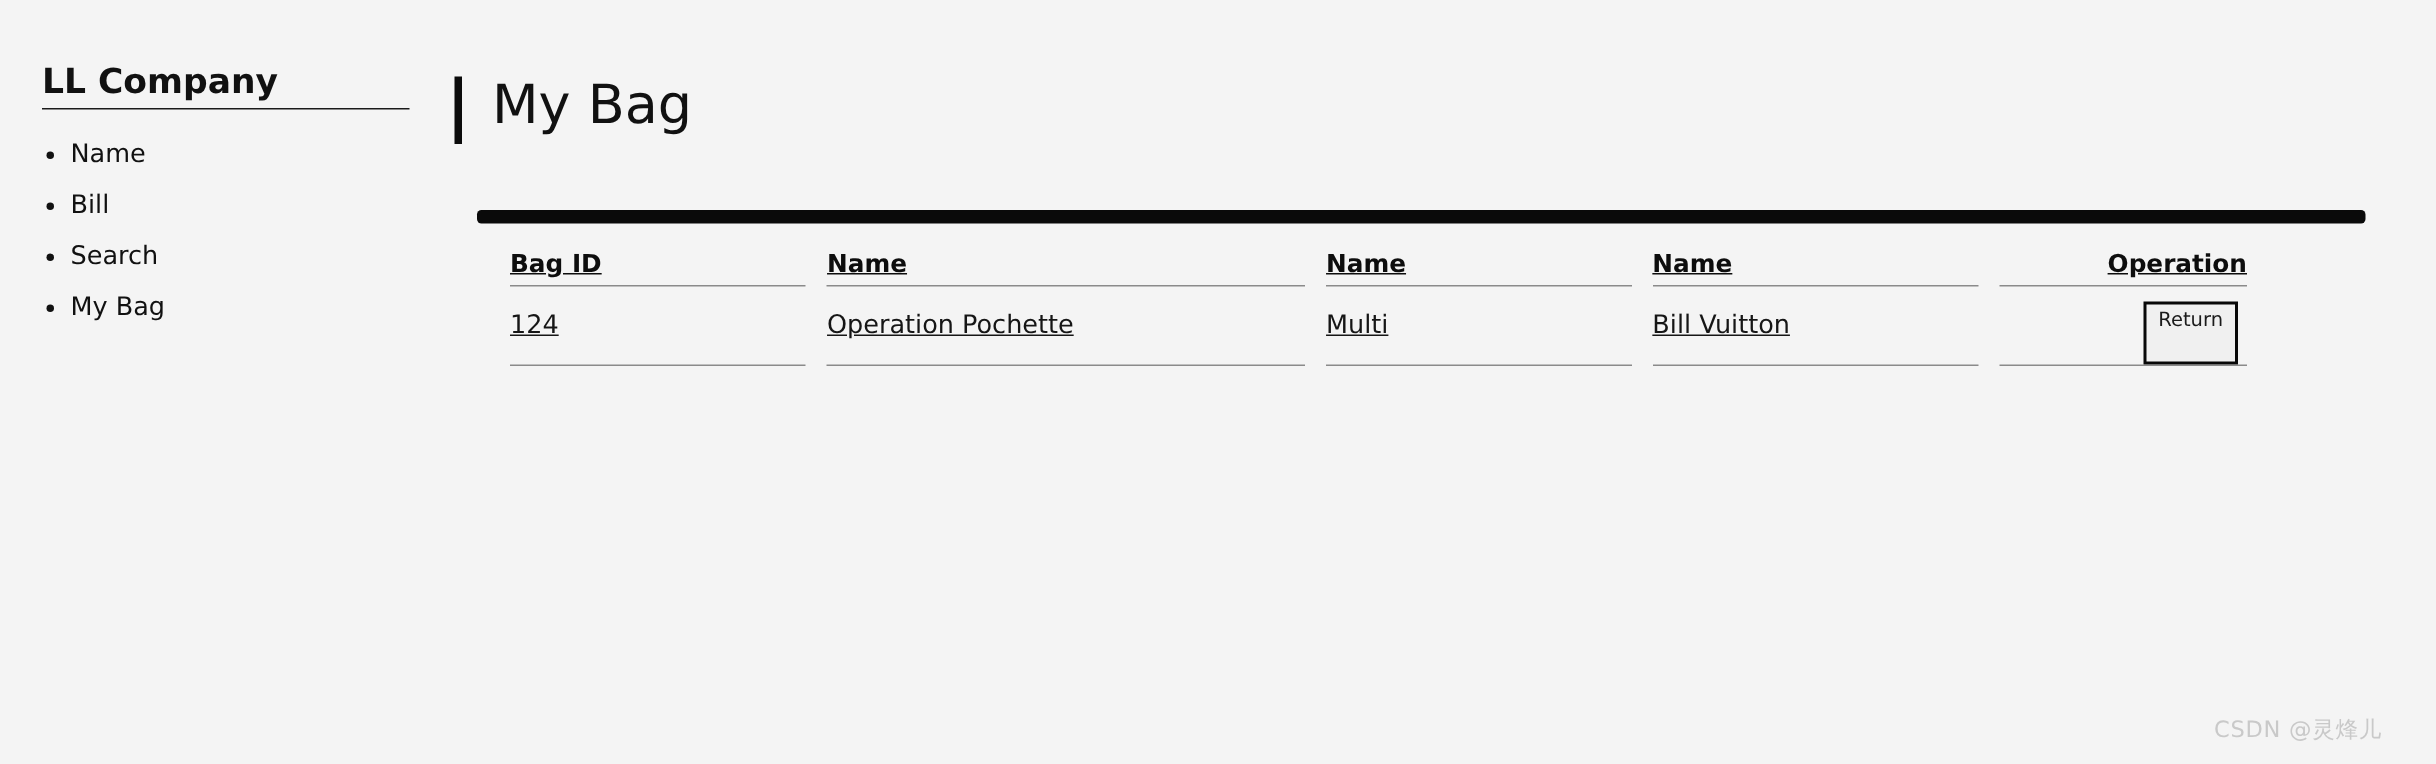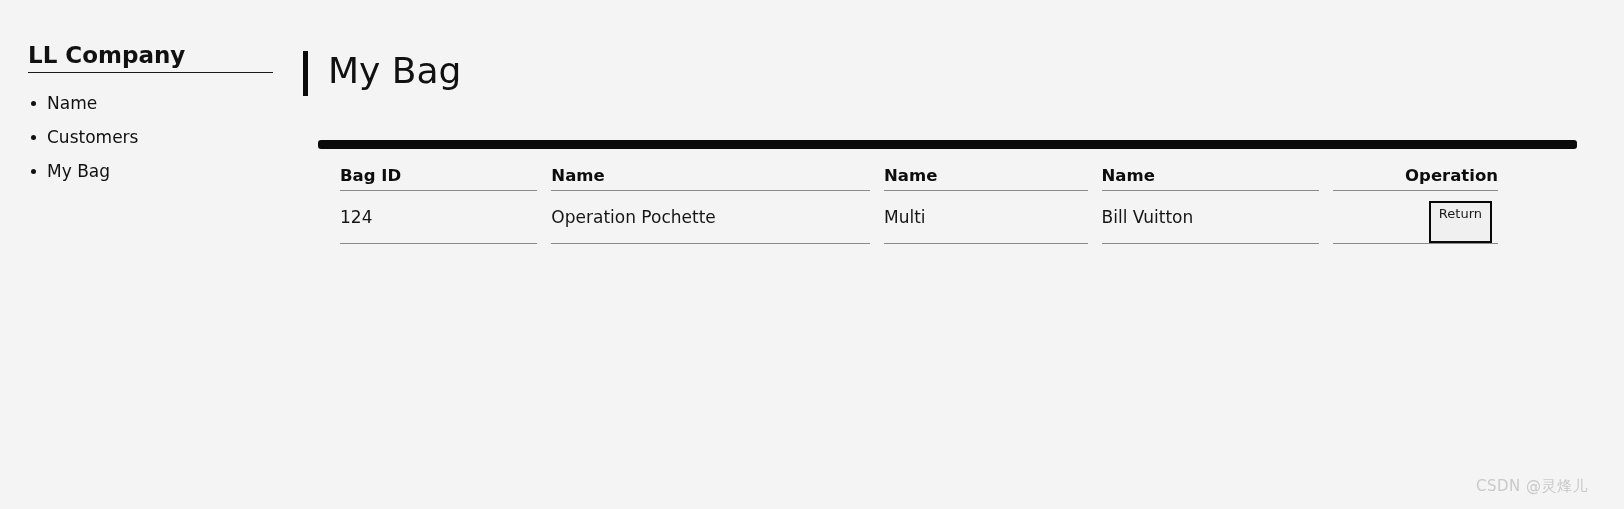--- a/index.html
+++ b/index.html
@@ -125,20 +125,21 @@
     border-collapse: separate;
     border-spacing: 14px 0;
     table-layout: fixed;
   }
   #bag-table th, #bag-table td {
     padding: 0;
     text-align: left;
     vertical-align: middle;
     border-bottom: 1px solid #8a8a8a;
     font-weight: normal;
+    text-decoration: underline;
   }
   #bag-table th {
     font-size: 16.5px;
     font-weight: bold;
     color: #0d0d0d;
     height: 29px;
     line-height: 29px;
     white-space: nowrap;
   }
   #bag-table td {
@@ -189,21 +190,25 @@
 
   <div id="brand-rule"></div>
 
   <ul id="sidebar-nav">
     <li>
       <span class="bullet"></span>
       <span>Name</span>
     </li>
     <li>
       <span class="bullet"></span>
-      <span>Customers</span>
+      <span>Bill</span>
+    </li>
+    <li>
+      <span class="bullet"></span>
+      <span>Search</span>
     </li>
     <li>
       <span class="bullet"></span>
       <span>My Bag</span>
     </li>
   </ul>
 </div>
 
 <div id="main">
 

